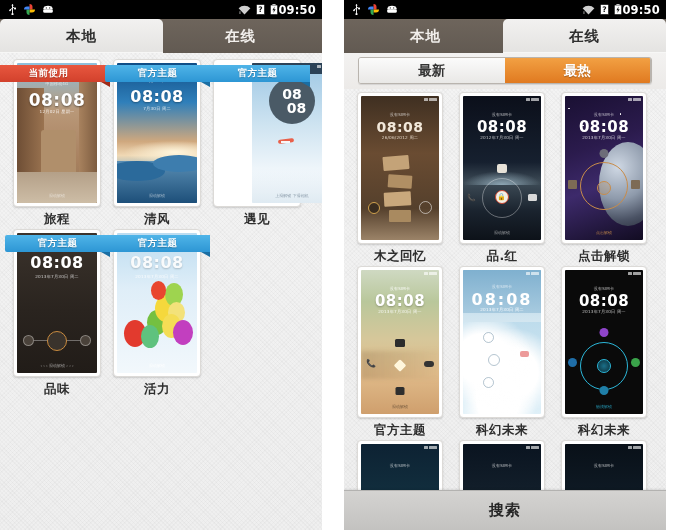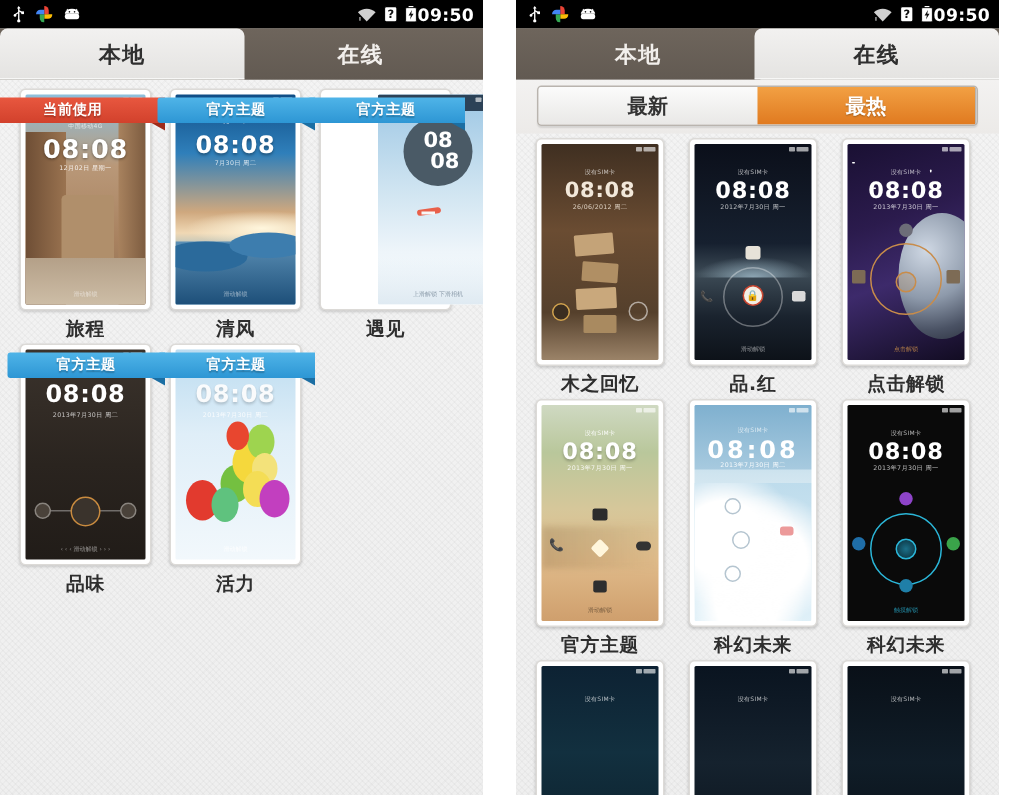--- a/index.html
+++ b/index.html
@@ -558,15 +558,19 @@
                   </div>
                 <div class="carrier" style="top:13%;">没有SIM卡</div>
               </div>
             </div>
           </div>
         </div>
 
       </div>
     </div>
 
+    <div class="bottombar">
+      <span>搜索</span>
+      <span class="watermark"></span>
+    </div>
   </div>
 
 </div>
 
 </body></html>

